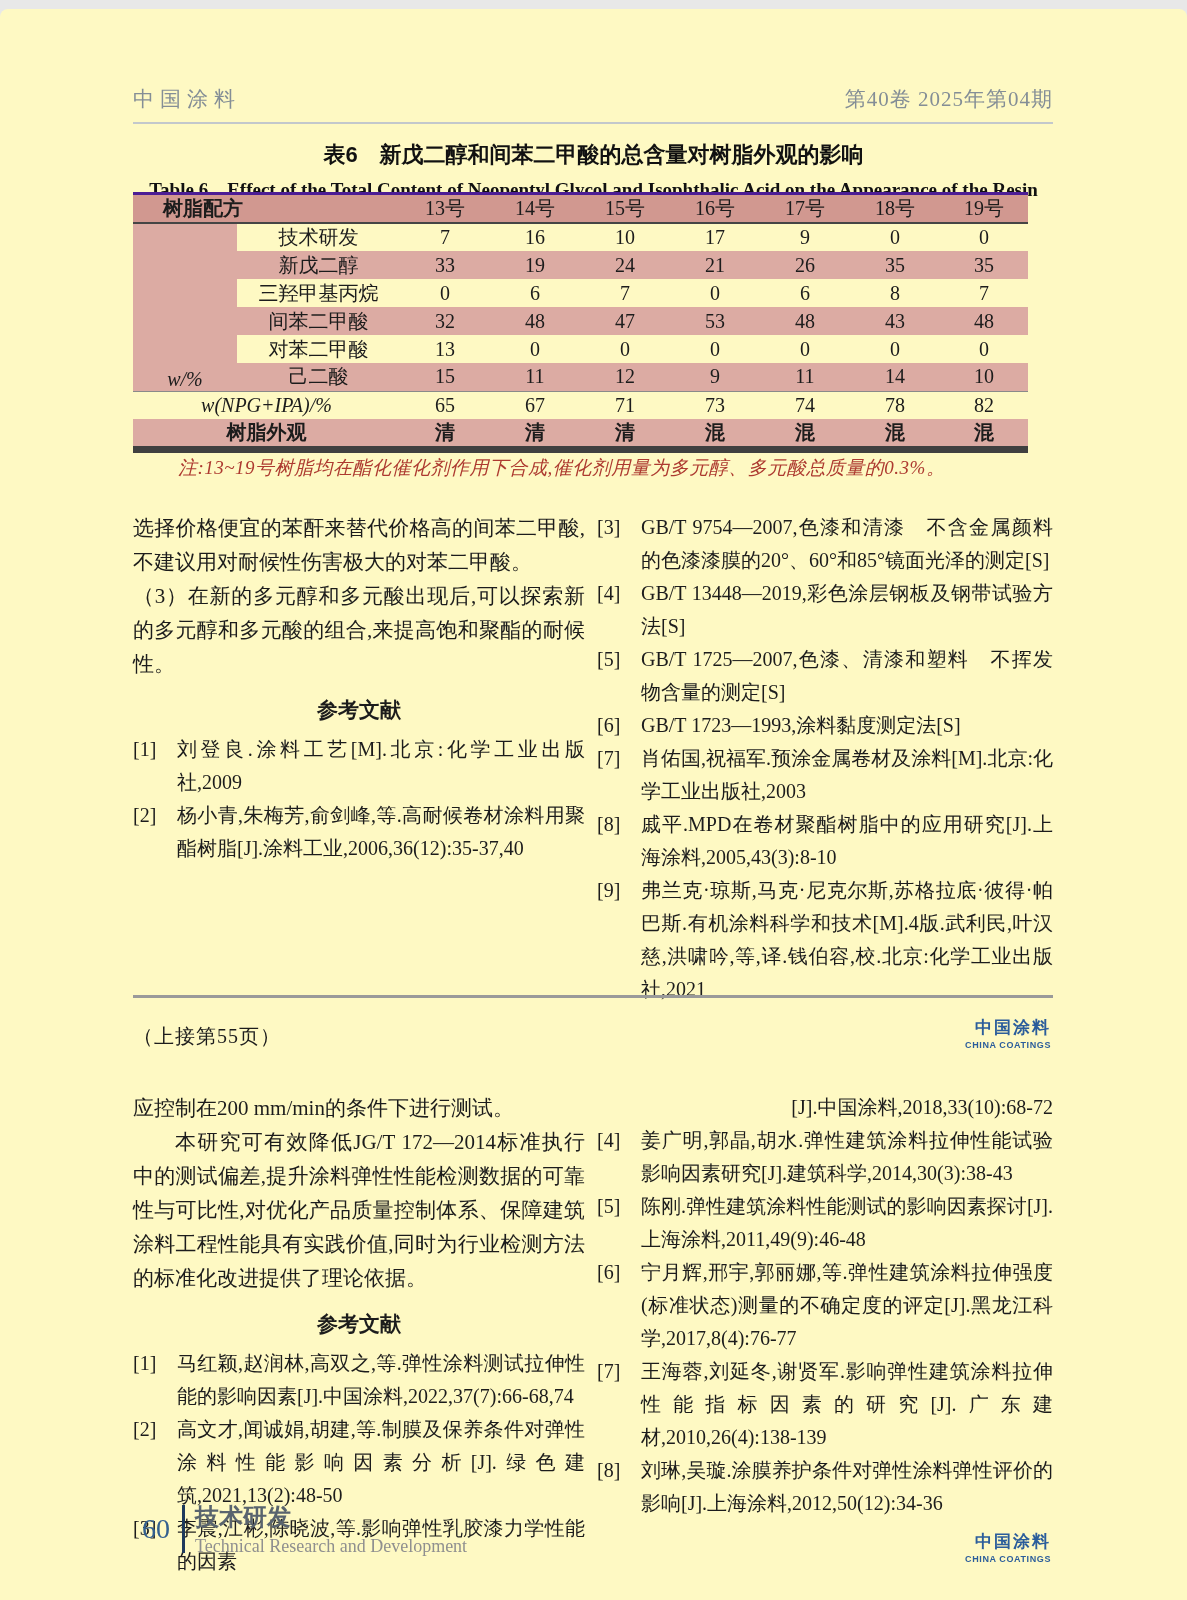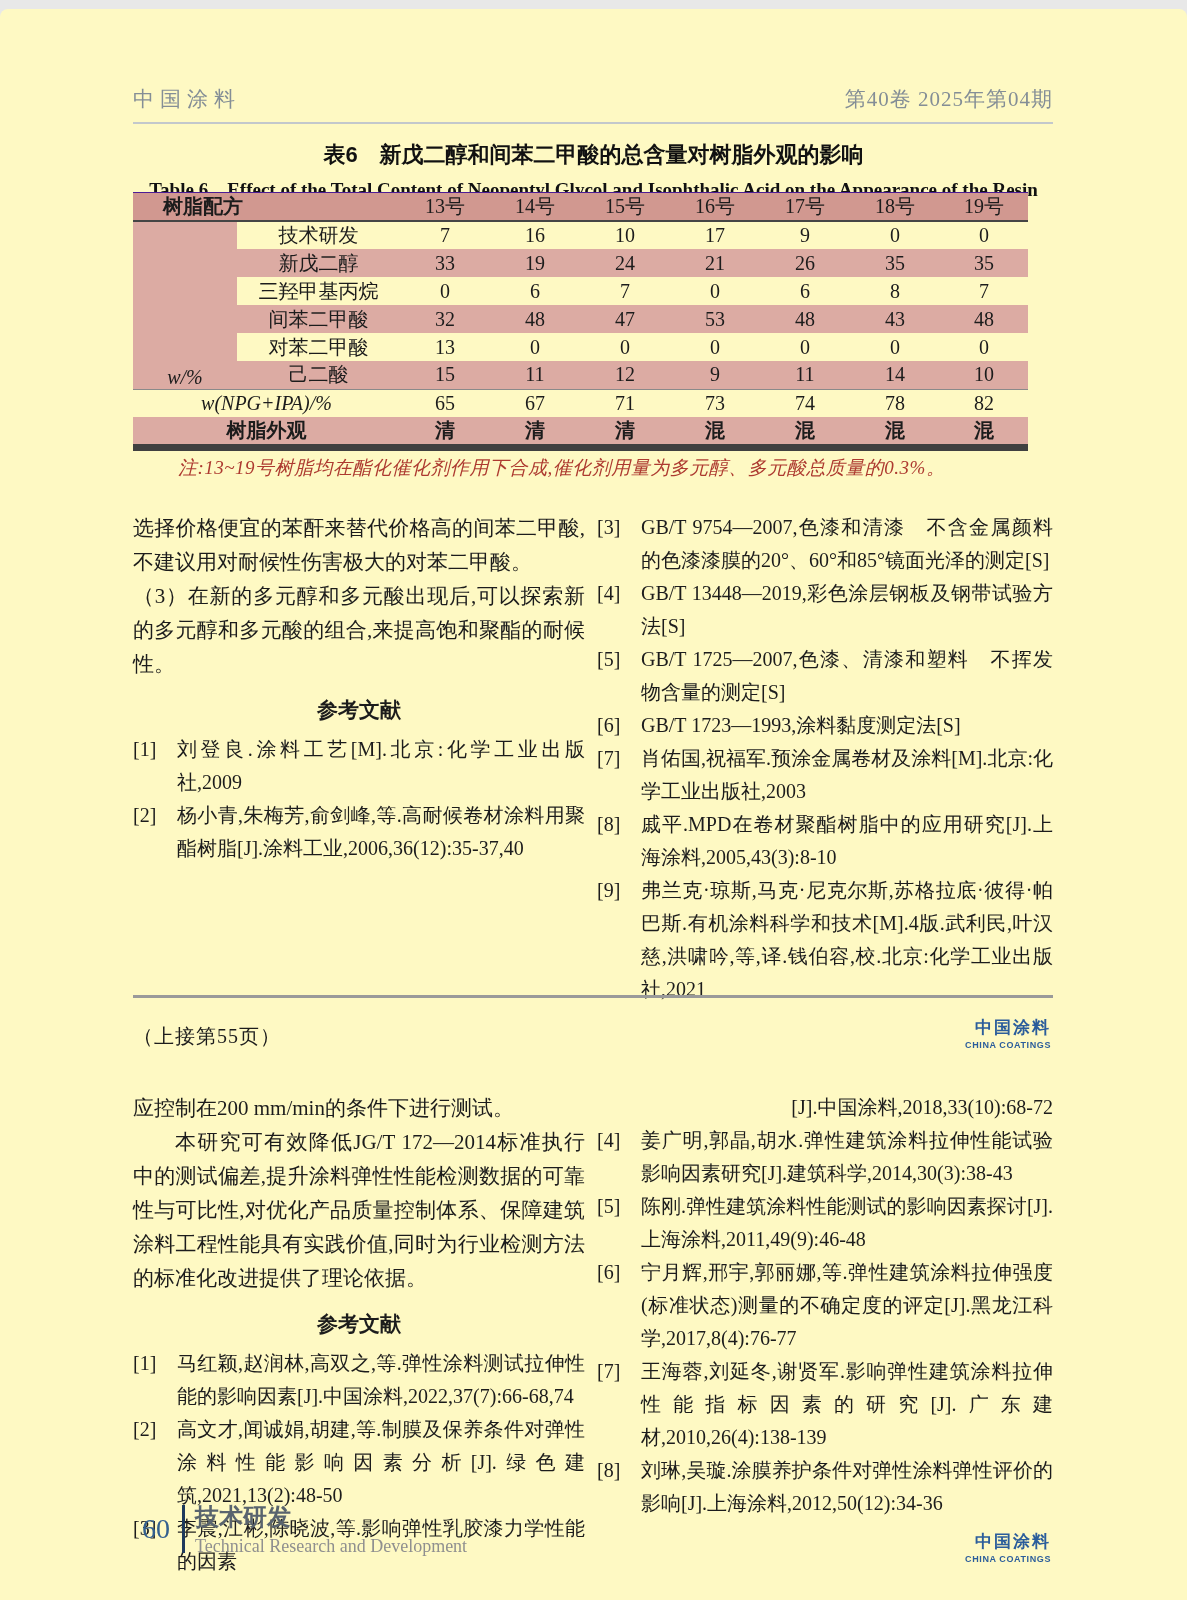--- a/index.html
+++ b/index.html
@@ -22,21 +22,21 @@
   .title-zh { font-family:"Liberation Sans","DejaVu Sans",sans-serif; font-weight:bold; font-size:22px; color:#111; }
   .title-en { font-weight:bold; font-size:19px; margin-top:7px; color:#111; }
   
   table.resin {
     position:absolute; top:183px; left:133px; width:895px;
     border-collapse:collapse; table-layout:fixed; font-size:20px;
   }
   table.resin td { text-align:center; height:28px; padding:0 2px; }
   tr.thead td {
     background:#d19890; height:15px;
-    border-top:1px solid #4c1d95; border-bottom:2px solid #454545;
+    border-top:3px solid #4c1d95; border-bottom:2px solid #454545;
   }
   tr.thead td.lab-head { text-align:left; padding-left:30px; font-weight:bold; }
   td.pink { background:#dcaba3; }
   td.grp {
     background:#dcaba3; text-align:left; padding-left:28px;
     vertical-align:bottom; padding-bottom:26px; font-style:italic;
   }
   td.lab { text-align:left; padding-left:12px; }
   td.lab2 { text-align:left; padding-left:28px; }
   tr.summary td { border-top:1px solid #8a8a8a; }

